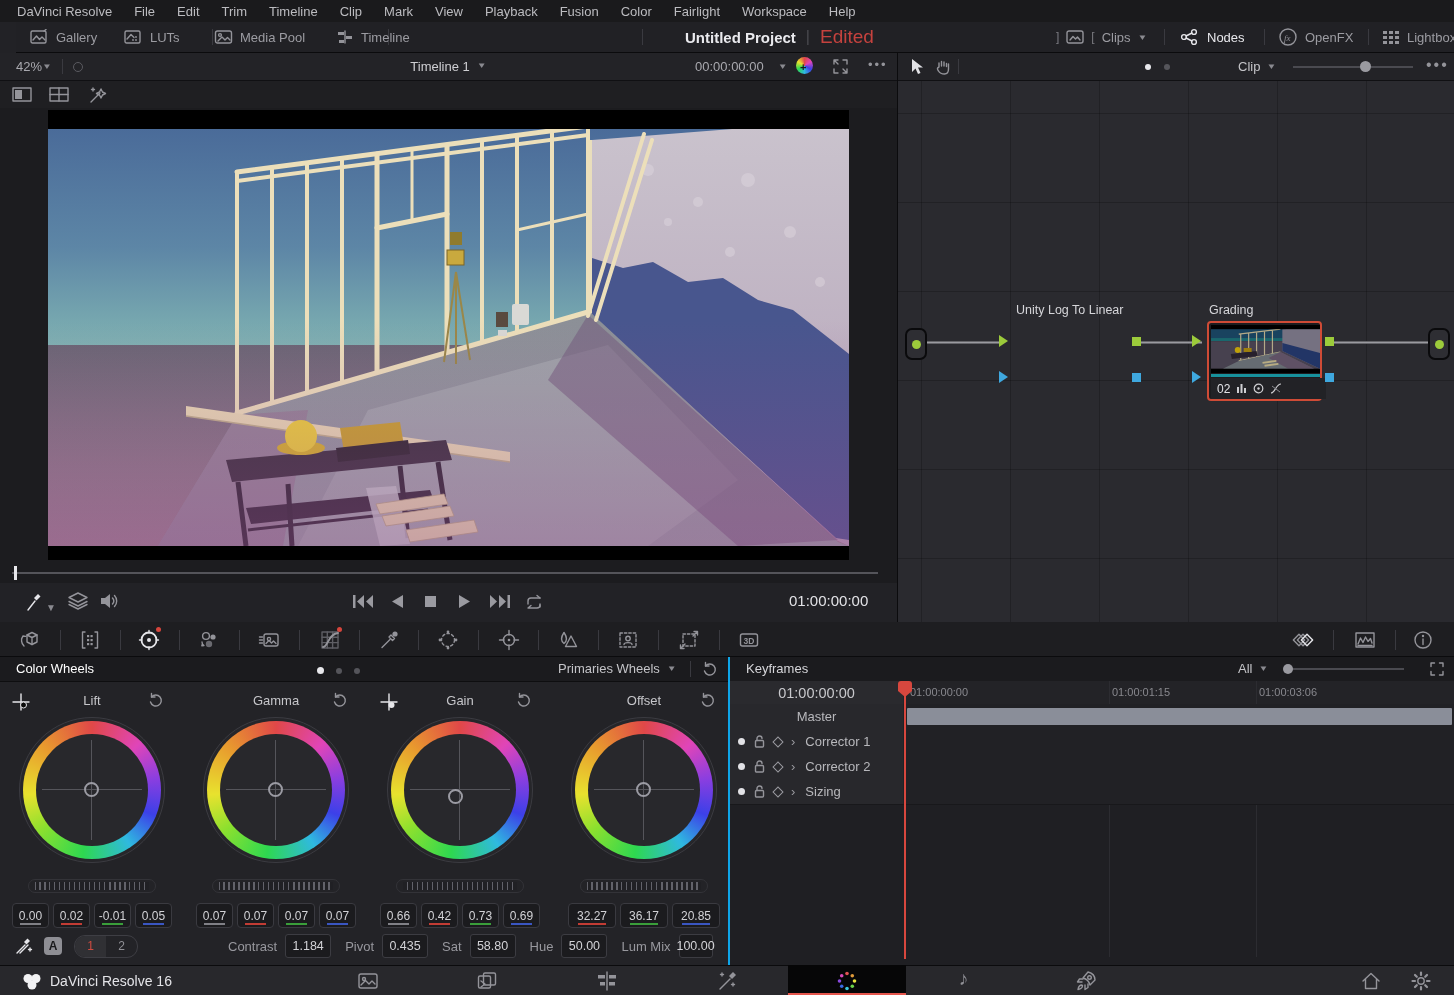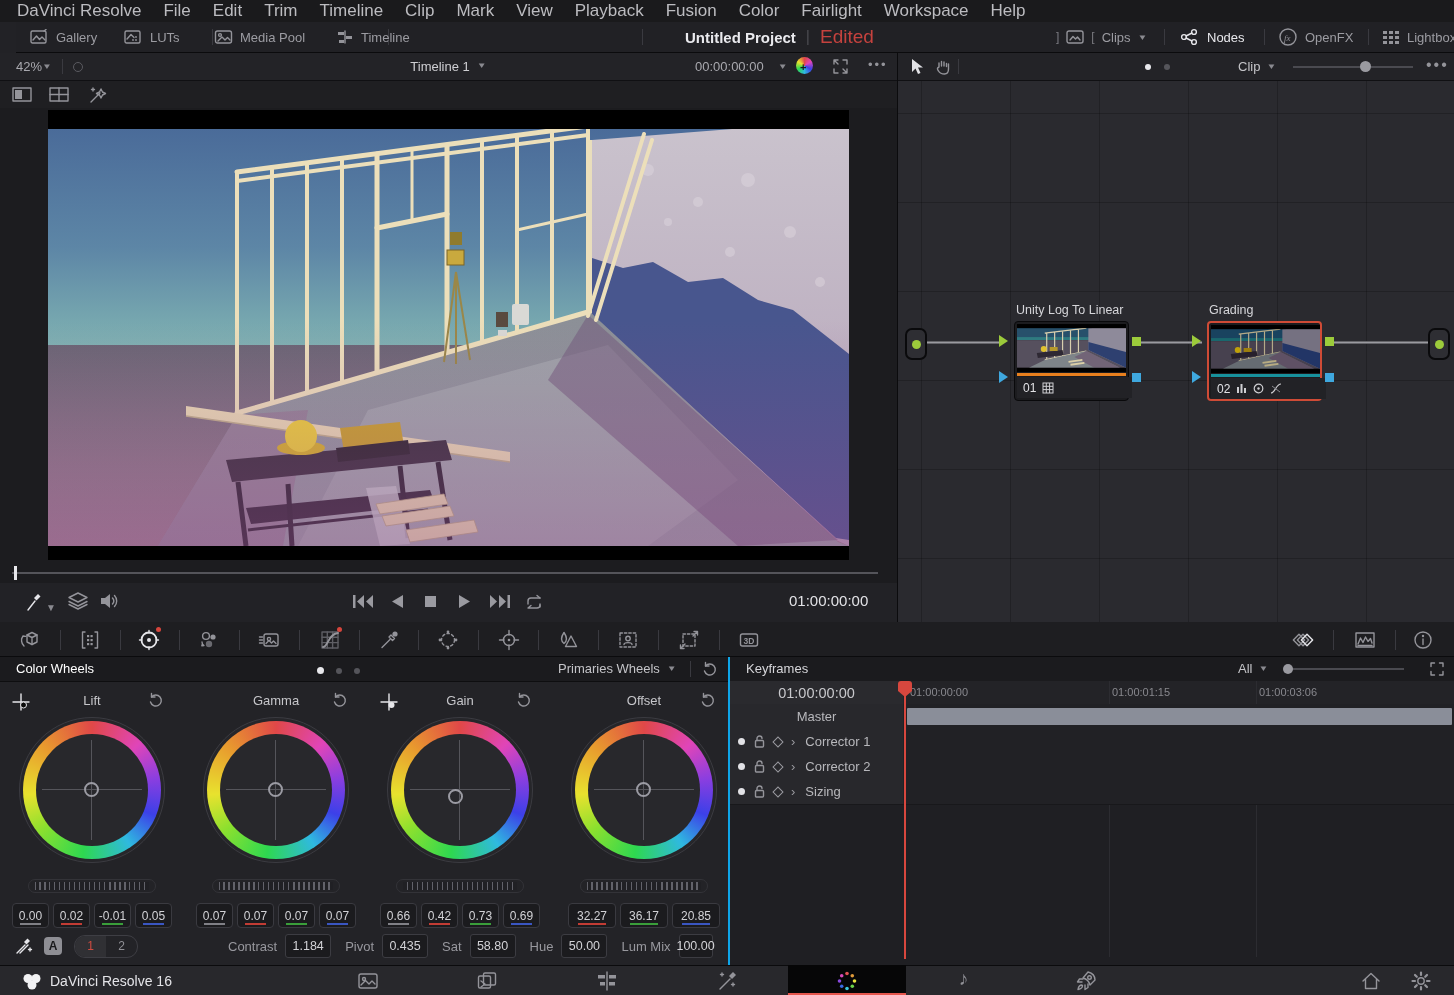--- a/index.html
+++ b/index.html
@@ -5,21 +5,21 @@
   html,body{margin:0;padding:0;background:#101012}
   #app{position:relative;width:1454px;height:995px;background:#222226;overflow:hidden;
        font-family:"Liberation Sans",sans-serif;color:#c8c8cc;-webkit-font-smoothing:antialiased}
   .abs{position:absolute}
   svg{display:block}
   .ic{stroke:#94949a;fill:none;stroke-width:1.4;stroke-linecap:round;stroke-linejoin:round}
   .ic-w{stroke:#e6e6ea}
   .divv{position:absolute;width:1px;background:#3a3a40}
   
   #menubar{position:absolute;left:0;top:0;width:1454px;height:22px;background:#1a1a1c;display:flex;align-items:center;padding-left:6px;box-sizing:border-box}
-  #menubar span{padding:0 11px;font-size:17px;color:#bcbcc0}
+  #menubar span{padding:0 11px;font-size:13px;color:#bcbcc0}
   
   #topbar{position:absolute;left:16px;top:22px;width:1454px;height:31px;background:#212125;border-bottom:1px solid #0b0b0d;box-sizing:border-box}
   .tbtn{position:absolute;top:0;height:30px;display:flex;align-items:center;gap:7px;font-size:13px;color:#9c9ca2}
   .tbtn.active{color:#e8e8ec}
   
   #viewer{position:absolute;left:0;top:53px;width:897px;height:569px;background:#1c1c1f}
   #viewer-header{position:absolute;left:0;top:0;width:897px;height:27px;background:#232327;border-bottom:1px solid #101013;font-size:13px;color:#a8a8ae}
   #viewer-tools{position:absolute;left:0;top:28px;width:897px;height:27px;background:#1f1f22}
   #viewer-image{position:absolute;left:48px;top:57px;width:801px;height:450px;background:#000}
   #scrub{position:absolute;left:0;top:510px;width:897px;height:20px}
@@ -449,37 +449,20 @@
       <div class="wire" style="left:436px;top:260px;width:95px"></div>
 
       <div class="endnode" style="left:7px;top:247px">
           <i></i>
         </div>
       <div class="endnode" style="left:530px;top:247px">
           <i></i>
         </div>
 
       <div class="ntitle" style="left:118px;top:222px">Unity Log To Linear</div>
-      <div class="node" style="left:116px;top:240px">
-        <div class="thumb">
-            <svg width="109" height="48">
-              <use href="#scene-thumb"></use>
-            </svg>
-          </div>
-        <div class="stripe" style="background:#e8801e"></div>
-        <div class="nlabel">
-          <span>01</span>
-          <svg width="12" height="12" viewBox="0 0 12 12">
-              <g stroke="#cfcfd3" stroke-width="1" fill="none">
-                <rect x="1" y="1" width="10" height="10"></rect>
-                <path d="M1,4.3 H11 M1,7.6 H11 M4.3,1 V11 M7.6,1 V11"></path>
-              </g>
-            </svg>
-        </div>
-      </div>
       <div class="tri-in" style="left:101px;top:254px"></div>
       <div class="tri-in blue" style="left:101px;top:290px"></div>
       <div class="sq-out" style="left:234px;top:256px"></div>
       <div class="sq-out blue" style="left:234px;top:292px"></div>
 
       <div class="ntitle" style="left:311px;top:222px">Grading</div>
       <div class="node selected" style="left:309px;top:240px">
         <div class="thumb" style="filter:brightness(.82) saturate(1.25)">
             <svg width="109" height="48">
               <use href="#scene-thumb"></use>

